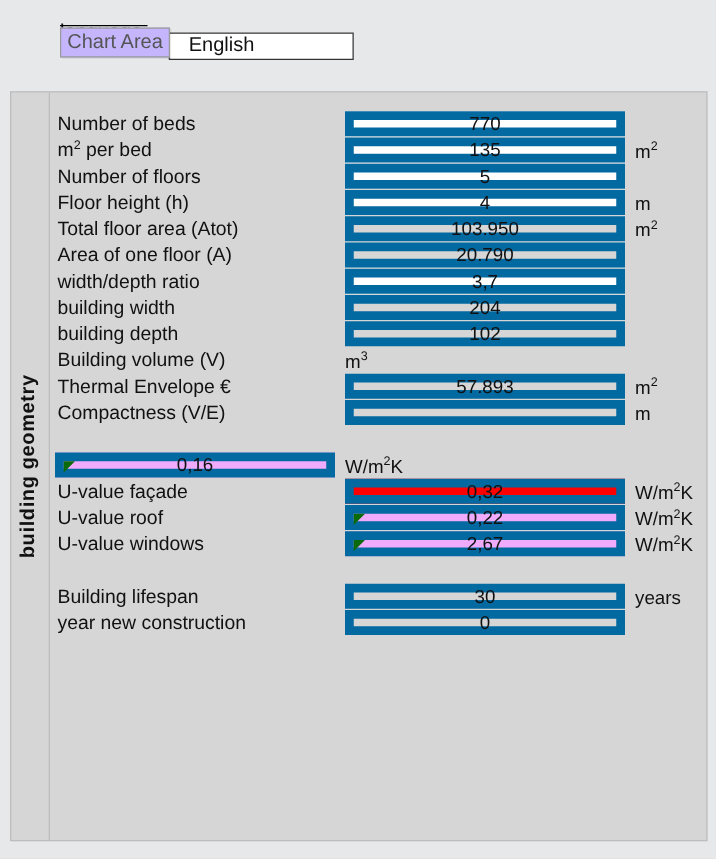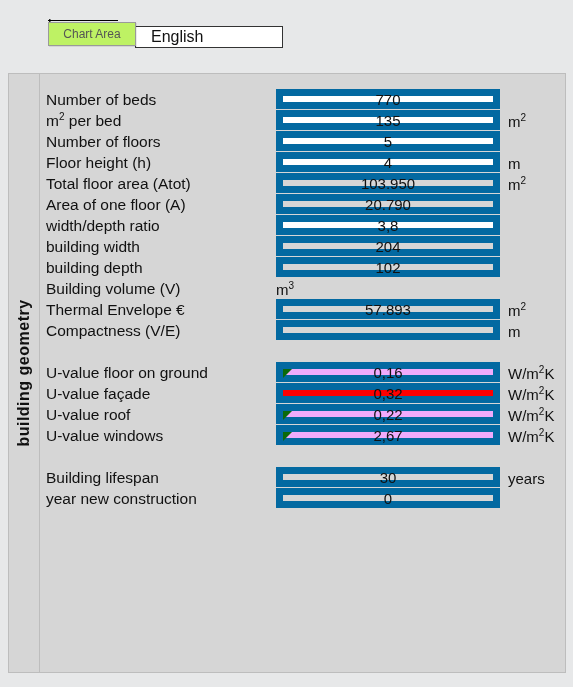--- a/index.html
+++ b/index.html
@@ -11,21 +11,21 @@
     position:relative;overflow:hidden;
   }
   .lang-label{
     position:absolute;left:48px;top:1px;font-size:16px;margin-top:16px;
   }
   .lang-underline{
     position:absolute;left:48px;top:20px;width:70px;border-top:1px solid #000;
   }
   .chart-area-box{
     position:absolute;left:48px;top:22px;width:86px;height:22px;
-    border:1px solid #9a9a9a;background:#bef264;font-size:12px;color:#555;
+    border:1px solid #9a9a9a;background:#c4b5fd;font-size:16px;color:#555;
     display:flex;align-items:center;justify-content:center;
     box-shadow:1px 1px 0 rgba(0,0,0,.08);z-index:3;
   }
   .lang-select{
     position:absolute;left:135px;top:26px;width:148px;height:22px;
     background:#fff;border:1px solid #333;font-size:16px;
     display:flex;align-items:center;padding-left:15px;box-sizing:border-box;
   }
 
   .panel{
@@ -98,21 +98,21 @@
         <div class="val ">103.950</div>
         <div class="unit">m<sup>2</sup></div>
       </div>
       <div class="row">
         <div class="lab">Area of one floor (A)</div>
         <div class="val ">20.790</div>
         <div class="unit"></div>
       </div>
       <div class="row">
         <div class="lab">width/depth ratio</div>
-        <div class="val white">3,8</div>
+        <div class="val white">3,7</div>
         <div class="unit"></div>
       </div>
       <div class="row">
         <div class="lab">building width</div>
         <div class="val ">204</div>
         <div class="unit"></div>
       </div>
       <div class="row">
         <div class="lab">building depth</div>
         <div class="val ">102</div>
@@ -127,21 +127,20 @@
         <div class="val ">57.893</div>
         <div class="unit">m<sup>2</sup></div>
       </div>
       <div class="row">
         <div class="lab">Compactness (V/E)</div>
         <div class="val "></div>
         <div class="unit">m</div>
       </div>
       <div class="spacer"></div>
       <div class="row">
-        <div class="lab">U-value floor on ground</div>
         <div class="val green">0,16</div>
         <div class="unit">W/m<sup>2</sup>K</div>
       </div>
       <div class="row">
         <div class="lab">U-value façade</div>
         <div class="val red">0,32</div>
         <div class="unit">W/m<sup>2</sup>K</div>
       </div>
       <div class="row">
         <div class="lab">U-value roof</div>

